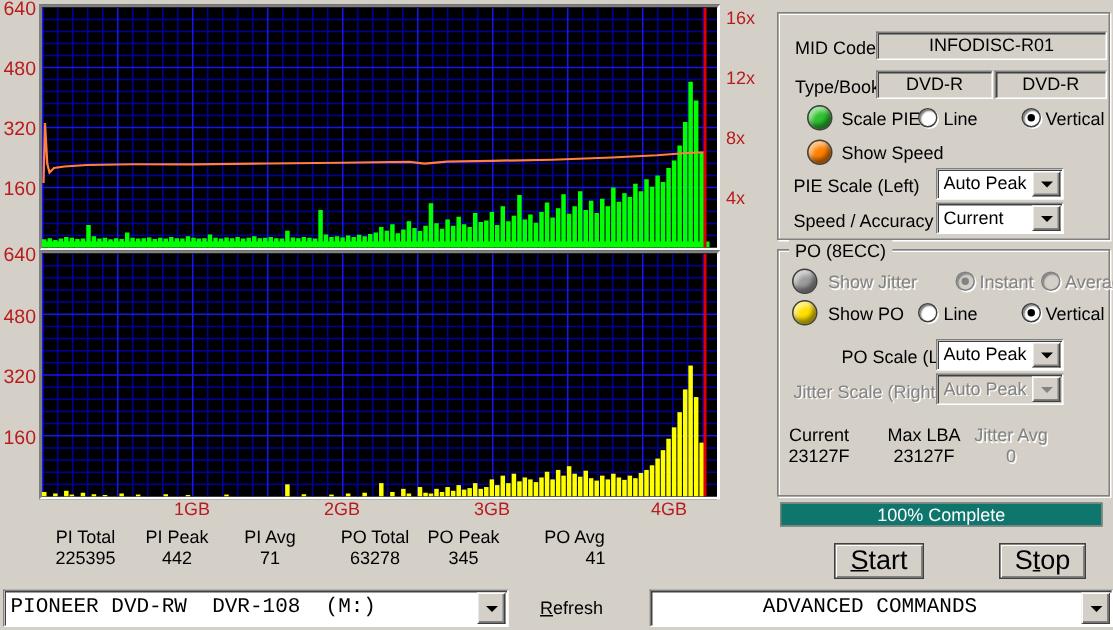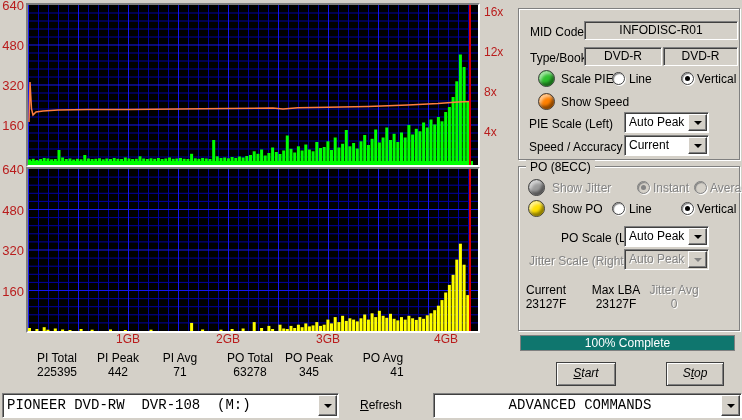--- a/index.html
+++ b/index.html
@@ -71,21 +71,21 @@
     font-family:"Liberation Mono","DejaVu Sans Mono",monospace;
     font-size:14px;line-height:20px;
   }
   .combo.mono .ctext.center{text-align:center;}
 
   
   .btn{
     position:absolute;background:#d4d0c8;text-align:center;
     border:1px solid #404040;
     box-shadow:inset 1px 1px 0 #ffffff, inset -1px -1px 0 #808080;
-    font-size:12px;line-height:20px;z-index:3;cursor:default;font-style:italic;
+    font-size:18px;line-height:20px;z-index:3;cursor:default;
   }
   .flatbtn{position:absolute;font-size:12px;z-index:3;}
 
   
   .led{
     position:absolute;width:15px;height:15px;border-radius:50%;
     border:1px solid #404040;z-index:3;
     box-shadow:inset -2px -3px 3px rgba(0,0,0,0.45), inset 2px 3px 3px rgba(255,255,255,0.55);
   }
   .led-green{background:#2fc12f;}

